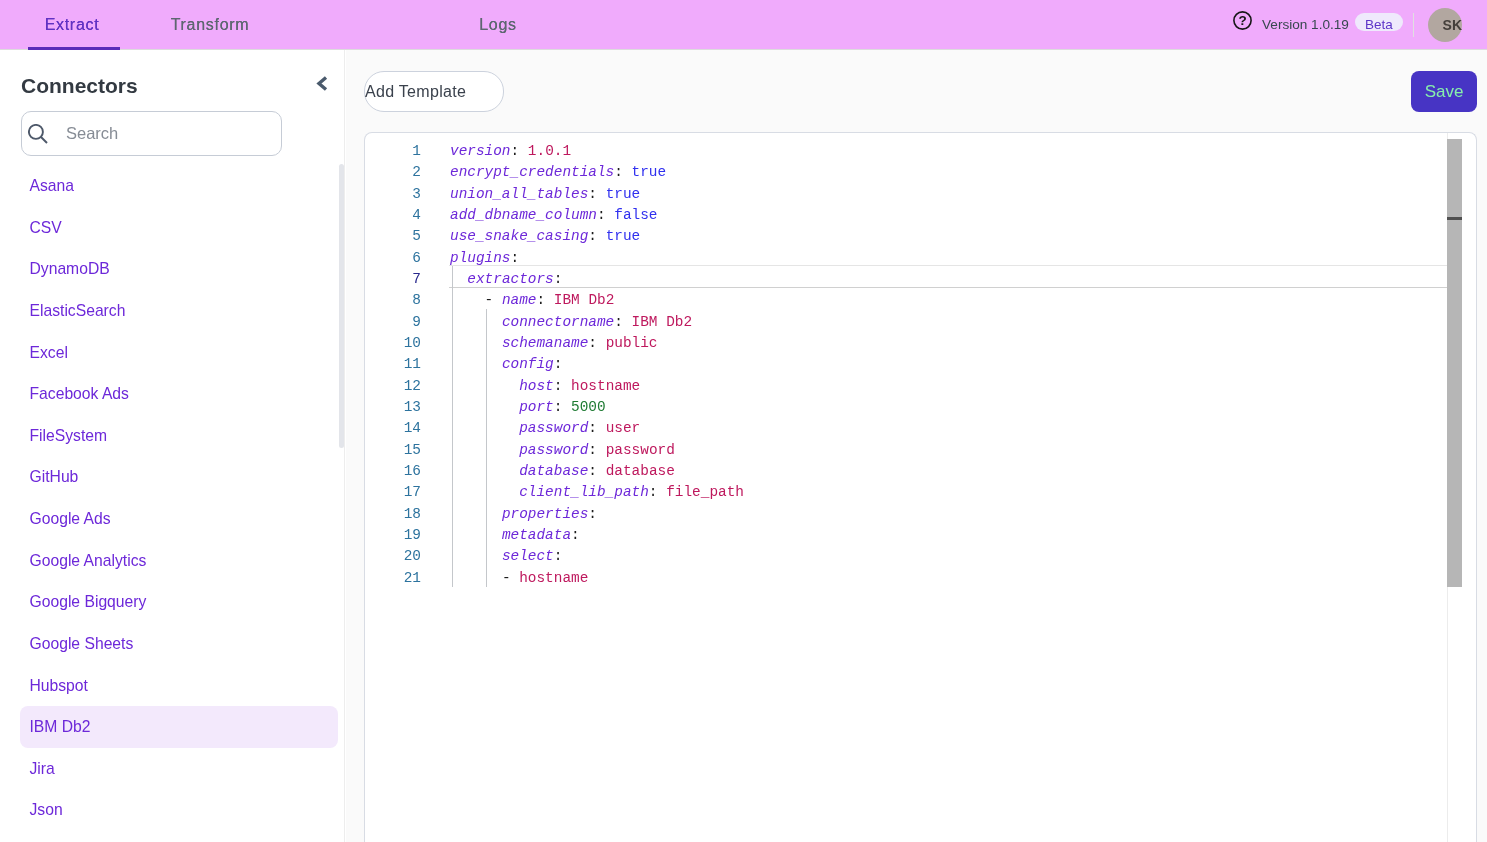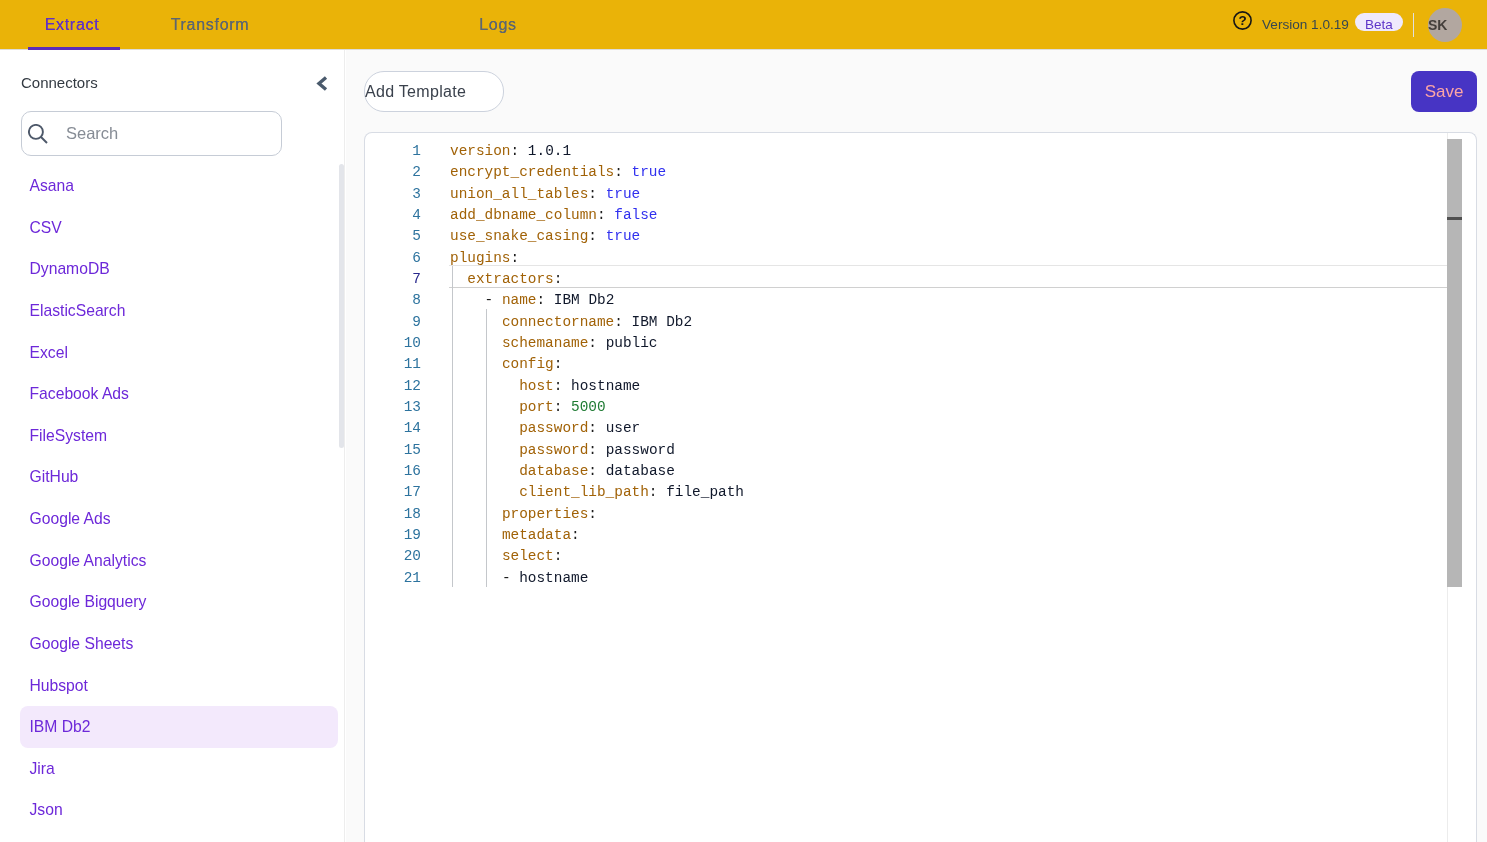--- a/index.html
+++ b/index.html
@@ -1,58 +1,58 @@
 <!DOCTYPE html>
 <html><head>
 <meta charset="utf-8">
 <style>
   * { margin:0; padding:0; box-sizing:border-box; }
   html,body { width:1487px; height:842px; overflow:hidden; background:#fff;
     font-family:"Liberation Sans", sans-serif; }
   .abs { position:absolute; }
 
   
-  #header { position:absolute; left:0; top:0; width:1487px; height:50px; background:#eab308;
+  #header { position:absolute; left:0; top:0; width:1487px; height:50px; background:#f0abfc;
     border-bottom:1px solid #dcdcdc; z-index:5; }
   .tab { position:absolute; top:0; height:49px; line-height:49px; text-align:center;
     font-size:16px; font-weight:400; letter-spacing:0.7px; color:#5d6670; text-shadow:0 0 0.55px currentColor; }
   #tab-indicator { position:absolute; left:28px; top:47px; width:92px; height:3px; background:#5a2cb8; }
 
   
   #sidebar { position:absolute; left:0; top:50px; width:345px; height:792px; background:#fff;
     border-right:1px solid #ededed; }
-  #conn-title { position:absolute; left:21px; top:74px; font-size:15px; font-weight:400; color:#333a42; }
+  #conn-title { position:absolute; left:21px; top:74px; font-size:21px; font-weight:700; color:#333a42; }
   #searchbox { position:absolute; left:21px; top:111px; width:261px; height:45px;
     border:1px solid #c6ccd6; border-radius:10px; background:#fff; }
   #search-ph { position:absolute; left:66px; top:111px; height:45px; line-height:45px;
     font-size:16.5px; color:#868c95; }
   .item { position:absolute; left:20px; width:318px; height:41.6px; }
   .item span { position:absolute; left:9.5px; top:50%; transform:translateY(-50%);
     font-size:15.7px; color:#6d28d9; }
   .item.sel { background:#f3e9fc; border-radius:8px; }
   #side-thumb { position:absolute; left:339px; top:164px; width:5px; height:284px;
     background:#e3e5ea; border-radius:3px; }
 
   
   #main { position:absolute; left:346px; top:50px; width:1141px; height:792px; background:#fafafa; }
   #btn-add { position:absolute; left:364px; top:71px; width:140px; height:41px; background:#fff;
     border:1px solid #ccd2dd; border-radius:20px; line-height:39px;
     font-size:16px; letter-spacing:0.3px; color:#3a414c; }
   #btn-save { position:absolute; left:1411px; top:71px; width:66px; height:41px; background:#4734c4;
-    border-radius:8px; text-align:center; line-height:41px; font-size:17px; color:#fca5a5; }
+    border-radius:8px; text-align:center; line-height:41px; font-size:17px; color:#86efac; }
 
   
   #editor { position:absolute; left:364px; top:132px; width:1113px; height:730px; background:#fff;
     border:1px solid #d8dce4; border-radius:8px; border-bottom:none; }
   pre { font-family:"Liberation Mono", monospace; font-size:14.42px; line-height:21.33px; }
   #gutter { position:absolute; left:364px; top:141px; width:57px; text-align:right; color:#2d739e; }
   #code { position:absolute; left:450px; top:141px; }
-  .k { color:#a16207; }  
+  .k { color:#6d28d9;font-style:italic; }  
   .p { color:#1d1d1d; }  
-  .s { color:#0f172a; }  
+  .s { color:#be185d; }  
   .b { color:#3030ef; }  
   .g { color:#1f7b33; }  
   .g7 { color:#28288c; } 
 
   #curline { position:absolute; left:449px; top:265px; width:998px; height:23px;
     border-top:1px solid #e5e5e5; border-bottom:1px solid #d0d0d0; }
   .guide { position:absolute; width:1px; background:#c4c7cb; }
   #track-line { position:absolute; left:1447px; top:133px; width:1px; height:709px; background:#ececec; }
   #ed-thumb { position:absolute; left:1447px; top:139px; width:15px; height:448px; background:#b6b6b6; }
   #ed-mark { position:absolute; left:1447px; top:217px; width:15px; height:3px; background:#4f4f4f; }
@@ -69,21 +69,21 @@
 
     <svg class="abs" style="left:1232.5px; top:10.5px;" width="19" height="19" viewBox="0 0 19 19">
       <circle cx="9.5" cy="9.5" r="8.6" fill="none" stroke="#161616" stroke-width="1.6"></circle>
       <text x="9.5" y="14.2" text-anchor="middle" font-size="13.5" font-weight="bold" fill="#161616" font-family="Liberation Sans">?</text>
     </svg>
     <div class="abs" style="left:1262px; top:0; height:49px; line-height:49px; font-size:13.6px; color:#37474f;">Version 1.0.19</div>
     <div class="abs" style="left:1355px; top:13px; width:48px; height:18px; background:#efe9fc; border-radius:12px;
       text-align:center; line-height:24px; font-size:13.5px; font-weight:500; color:#5d34c8;">Beta</div>
     <div class="abs" style="left:1413px; top:13px; width:1px; height:24px; background:#e0e0e0;"></div>
     <div class="abs" style="left:1428px; top:8px; width:34px; height:34px; border-radius:50%; background:#b2a7a0;
-      text-align:left; line-height:34px; font-size:14px; font-weight:700; color:#443f3b;">SK</div>
+      text-align:right; line-height:34px; font-size:14px; font-weight:700; color:#443f3b;">SK</div>
   </div>
 
   <div id="sidebar"></div>
   <div id="conn-title">Connectors</div>
   <svg class="abs" style="left:316px; top:76px;" width="12" height="15" viewBox="0 0 12 15">
     <polyline points="10,1.5 3,7.5 10,13.5" fill="none" stroke="#4a5a6c" stroke-width="3.4"></polyline>
   </svg>
   <div id="searchbox"></div>
   <svg class="abs" style="left:27.5px; top:123.5px;" width="22" height="22" viewBox="0 0 22 22">
     <circle cx="7.9" cy="7.9" r="7" fill="none" stroke="#4d5869" stroke-width="1.9"></circle>

